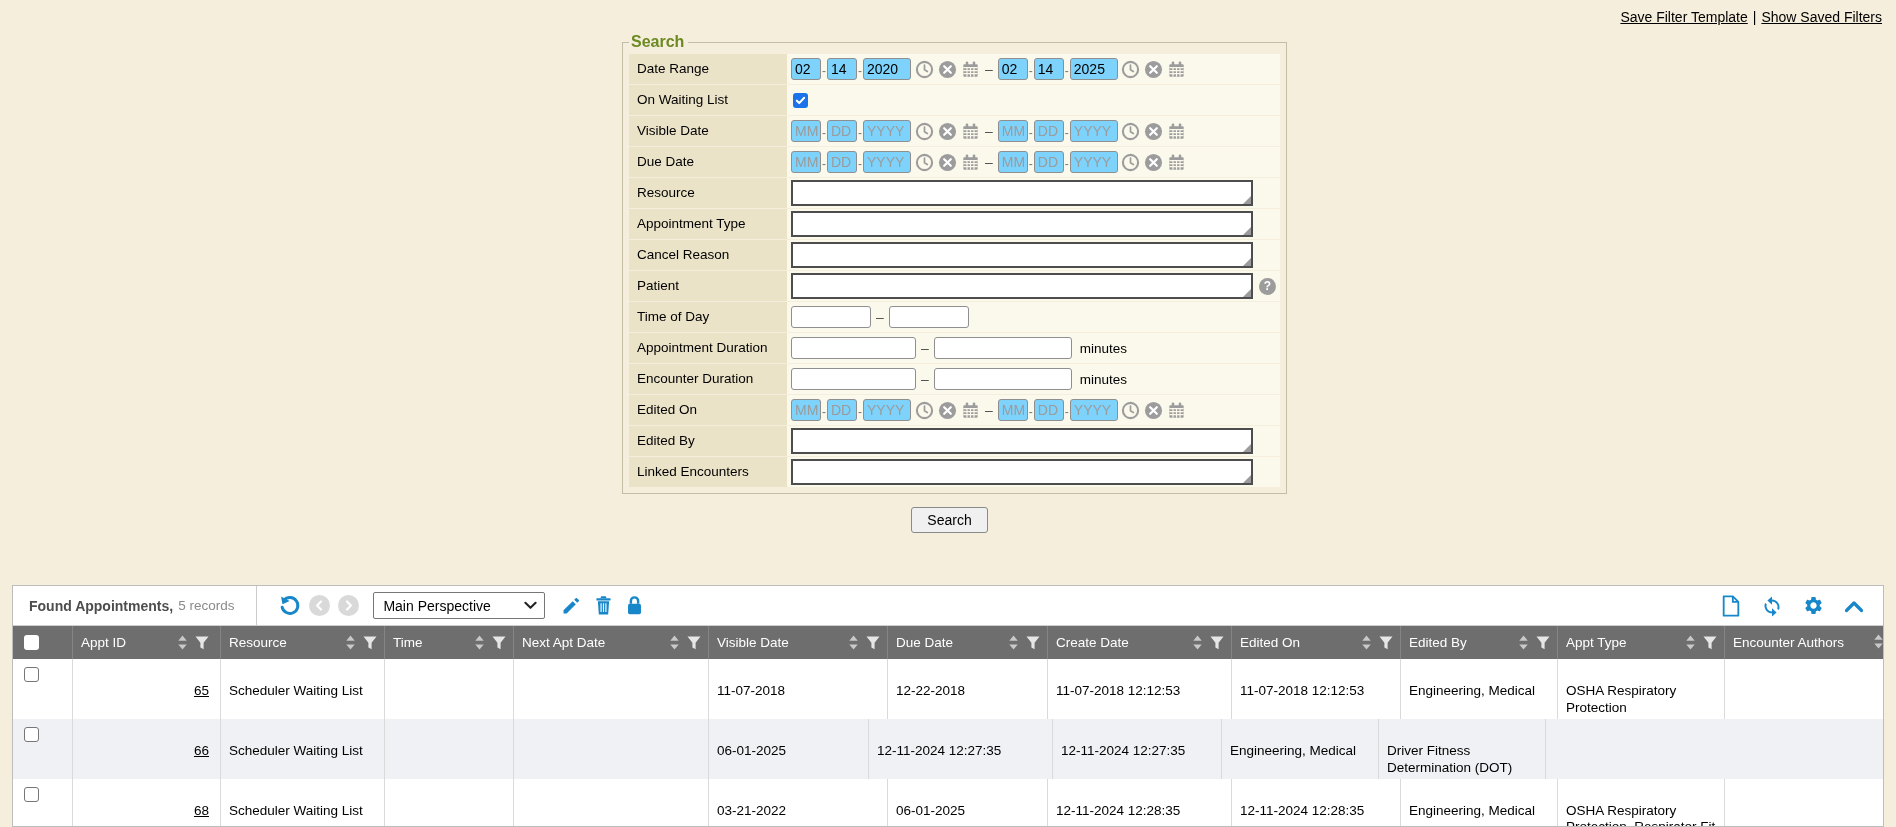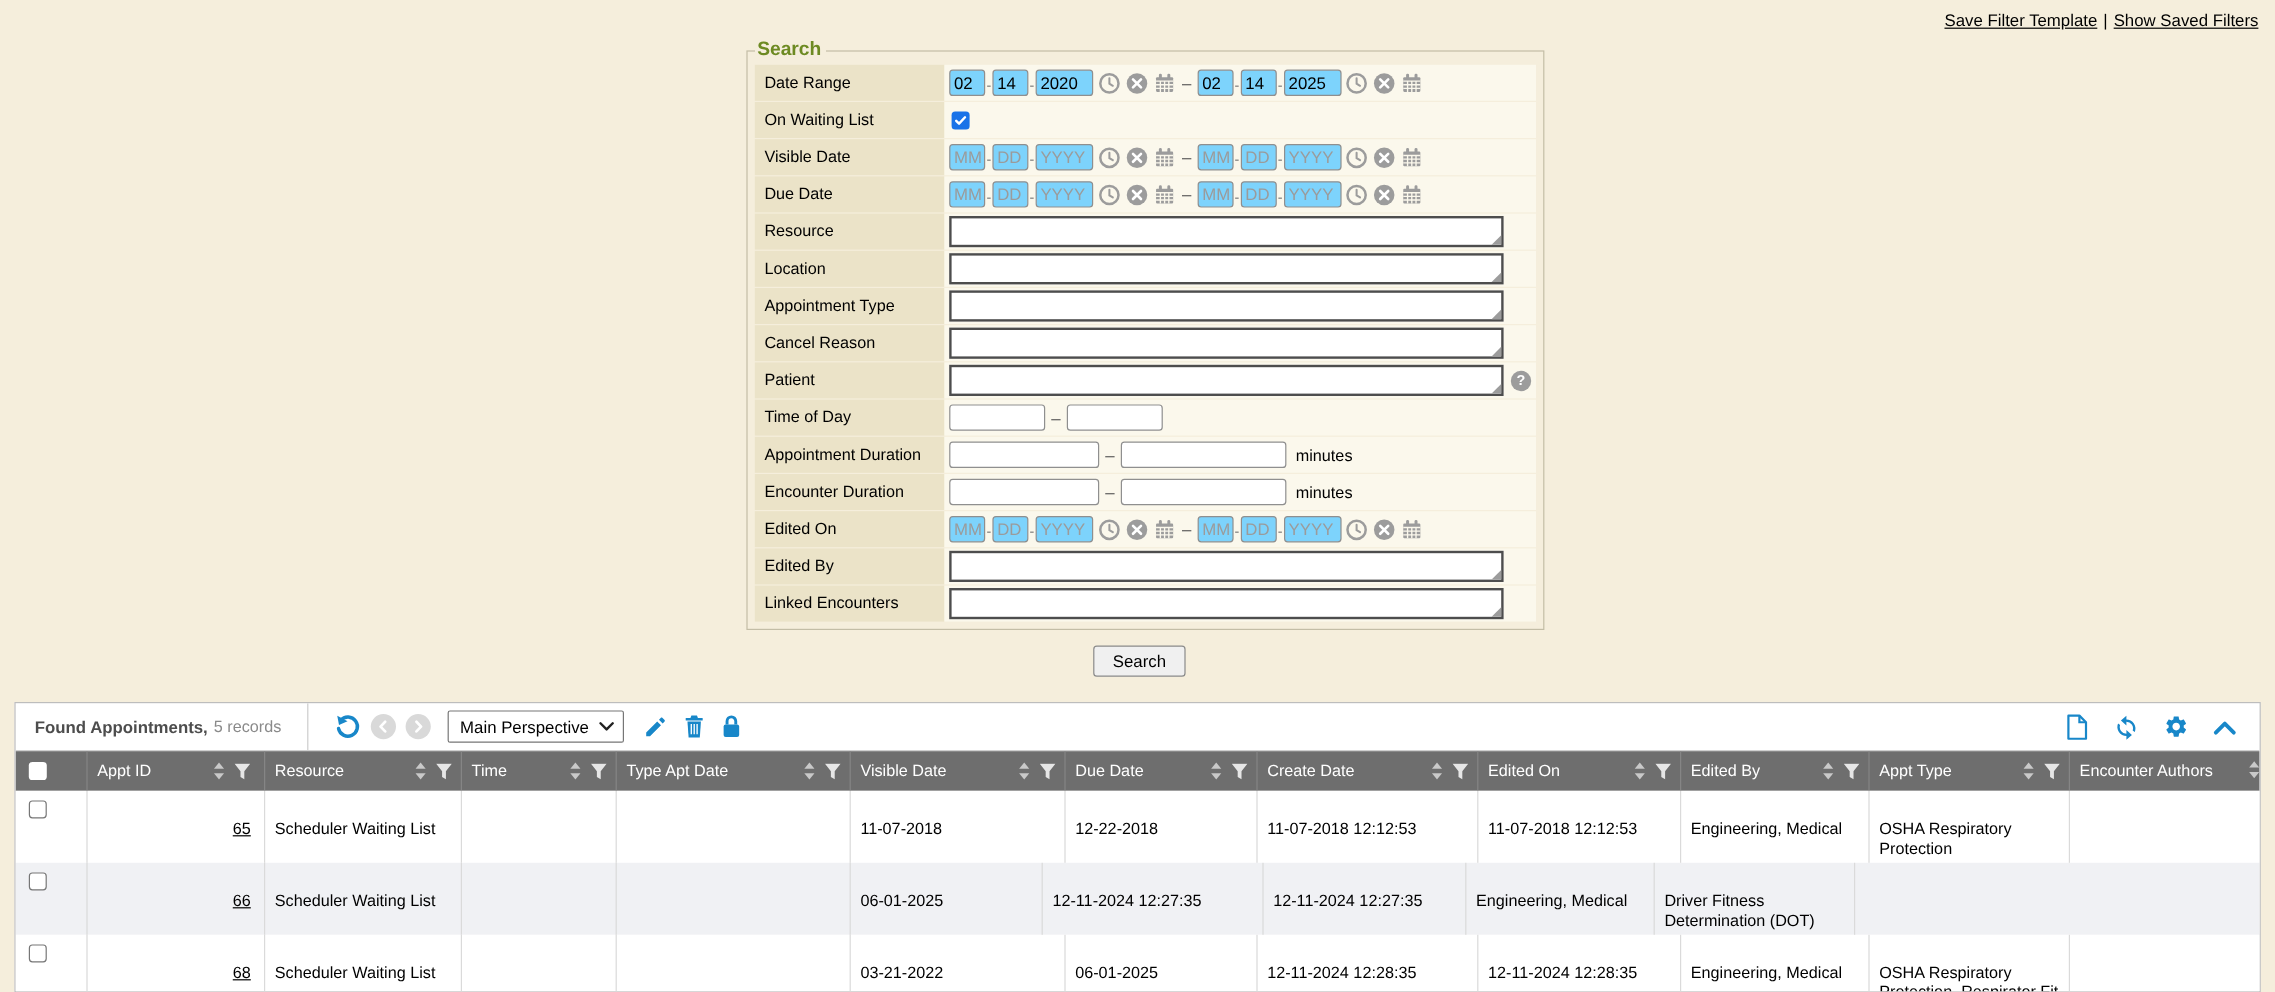--- a/index.html
+++ b/index.html
@@ -49,21 +49,21 @@
   
   .results { position:absolute; left:12px; top:585px; width:1872px; height:242px; background:#fff;
              border:1px solid #bdbdbd; overflow:hidden; }
   .toolbar { height:40px; border-bottom:1px solid #cfcfcf; display:flex; align-items:center; padding-left:16px; }
   .tb-title { font-size:14px; font-weight:bold; color:#4d4d4d; }
   .tb-count { font-size:13.5px; color:#8a8a8a; margin-left:5px; font-weight:normal; }
   .tb-div { width:1px; align-self:stretch; background:#ccc; margin-left:22px; }
   .tbi { display:flex; align-items:center; justify-content:center; cursor:pointer; flex:none; }
   .undo { width:24px; height:24px; margin-left:20px; }
   .navcirc { width:21px; height:21px; border-radius:50%; background:#d9d9d9; margin-left:8px; display:flex; align-items:center; justify-content:center; cursor:default; }
-  .persel { width:147px; height:27px; border:1px solid #767676; background:#fff; border-radius:2px; margin-left:14px;
+  .persel { width:172px; height:27px; border:1px solid #767676; background:#fff; border-radius:2px; margin-left:14px;
             display:flex; align-items:center; padding:0 7px 0 9px; font-size:14px; cursor:pointer; }
   .persel .lbl { flex:1; }
   .ed-ic { width:21px; height:21px; margin-left:15px; }
   .tb-spacer { flex:1; }
   .right-ics { display:flex; align-items:center; gap:19px; margin-right:18px; }
   .right-ics .tbi { width:22px; height:22px; }
 
   .thead { display:flex; background:#6e6e6e; color:#fff; height:33px; font-size:13.5px; align-items:stretch; }
   .hc { display:flex; align-items:center; padding:0 7px 0 8px; border-left:1px solid #858585; overflow:hidden; cursor:pointer; }
   .hc:first-child { border-left:none; }
@@ -312,28 +312,20 @@
 
     <div class="frow">
       <div class="flab">Resource</div>
       <div class="fval">
           <span class="wide">
             <input style="">
           </span>
         </div>
     </div>
 
-    <div class="frow">
-      <div class="flab">Location</div>
-      <div class="fval">
-          <span class="wide">
-            <input style="">
-          </span>
-        </div>
-    </div>
 
     <div class="frow">
       <div class="flab">Appointment Type</div>
       <div class="fval">
           <span class="wide">
             <input style="">
           </span>
         </div>
     </div>
 
@@ -581,21 +573,21 @@
           <svg width="11" height="15" viewBox="0 0 11 16" fill="#c9c9c9">
             <path d="M5.5 0.5L10 6H1z"></path>
             <path d="M5.5 15.5L10 10H1z"></path>
           </svg>
           <svg width="14" height="14" viewBox="0 0 14 14" fill="#e6e6e6">
             <path d="M0.5 0.5h13L8.6 6.7v6.6l-3.2-1.7V6.7z"></path>
           </svg>
         </span>
     </div>
     <div class="hc w-next">
-      <span>Type Apt Date</span>
+      <span>Next Apt Date</span>
       <span class="hic">
           <svg width="11" height="15" viewBox="0 0 11 16" fill="#c9c9c9">
             <path d="M5.5 0.5L10 6H1z"></path>
             <path d="M5.5 15.5L10 10H1z"></path>
           </svg>
           <svg width="14" height="14" viewBox="0 0 14 14" fill="#e6e6e6">
             <path d="M0.5 0.5h13L8.6 6.7v6.6l-3.2-1.7V6.7z"></path>
           </svg>
         </span>
     </div>

